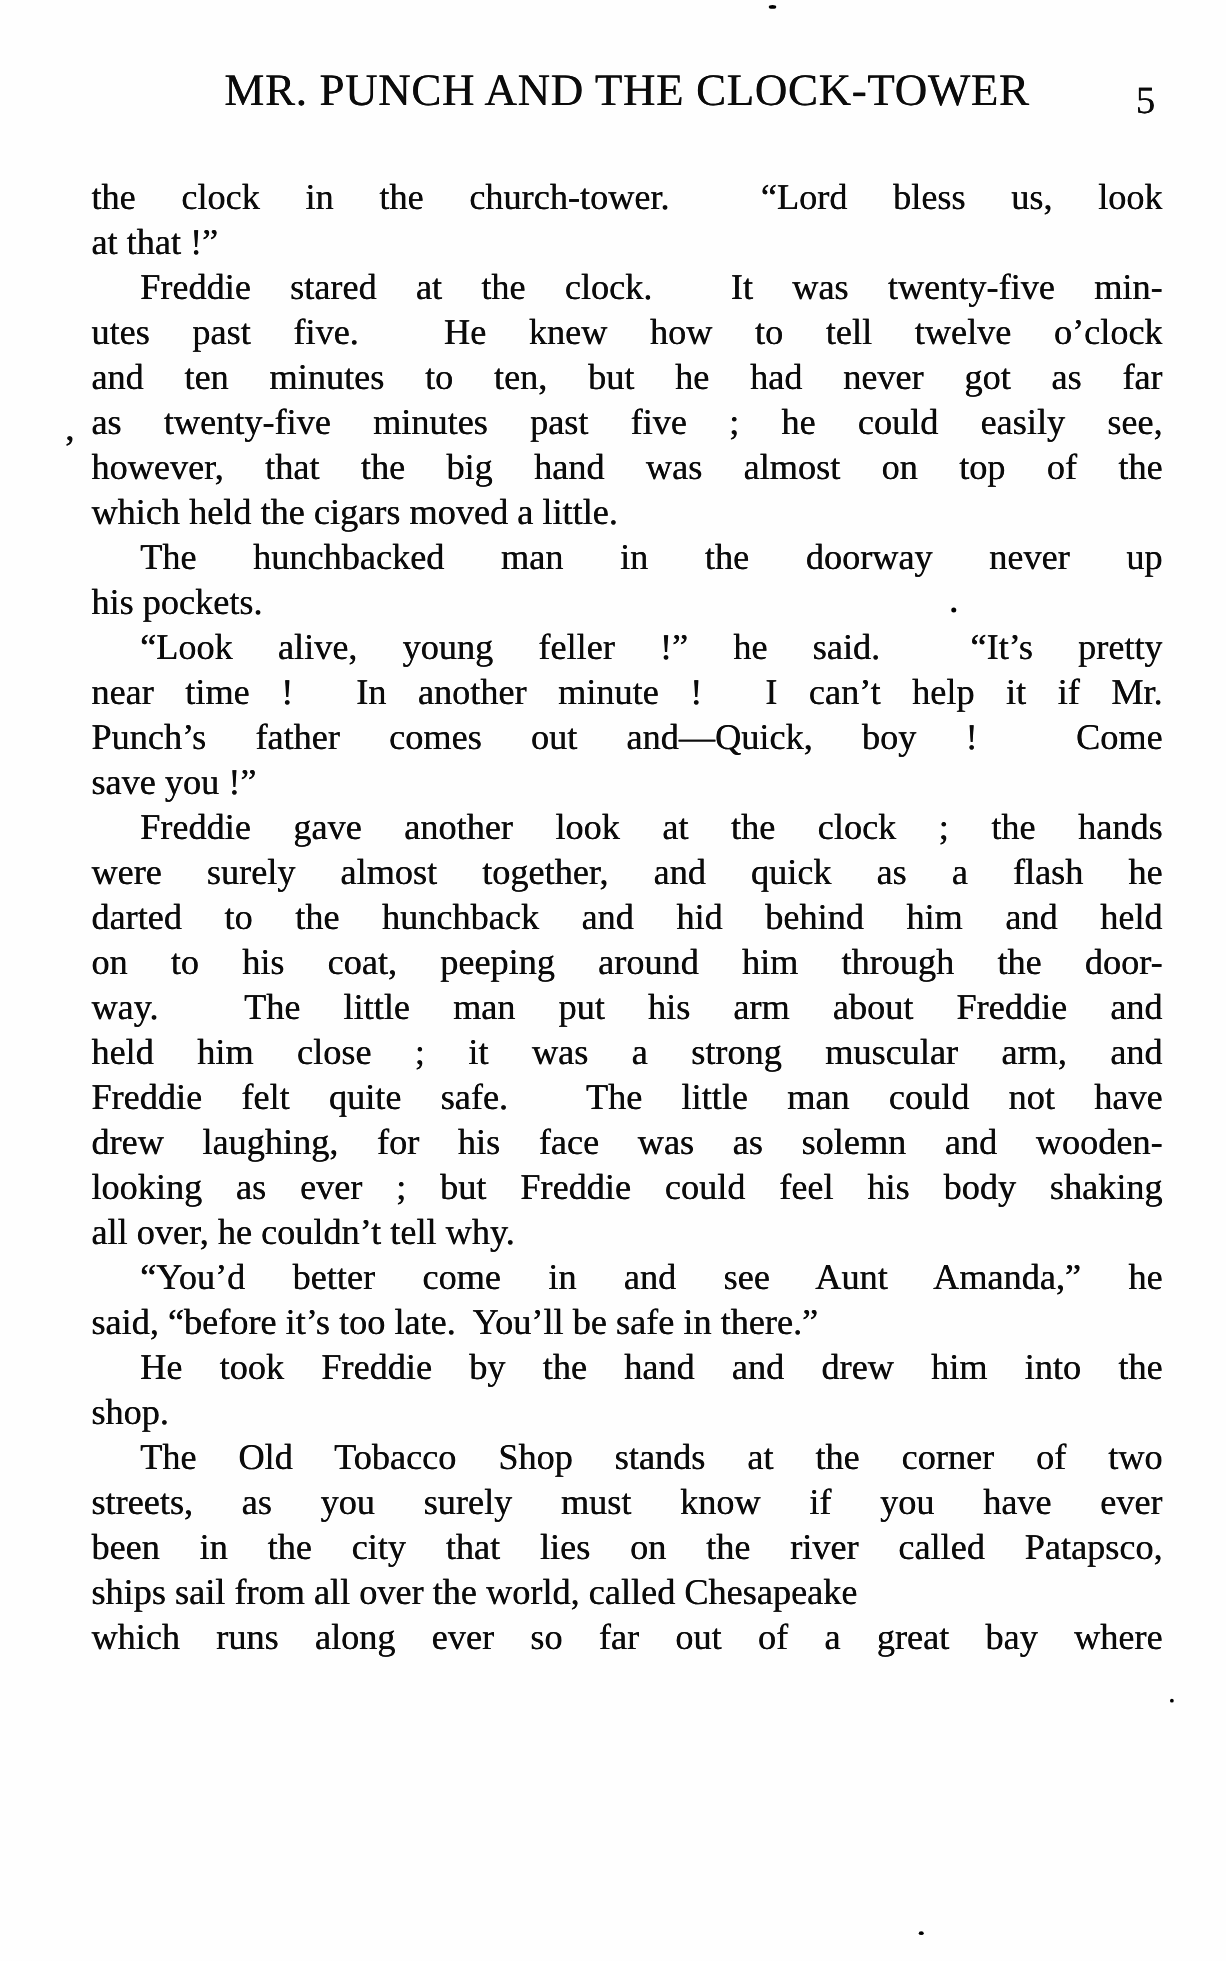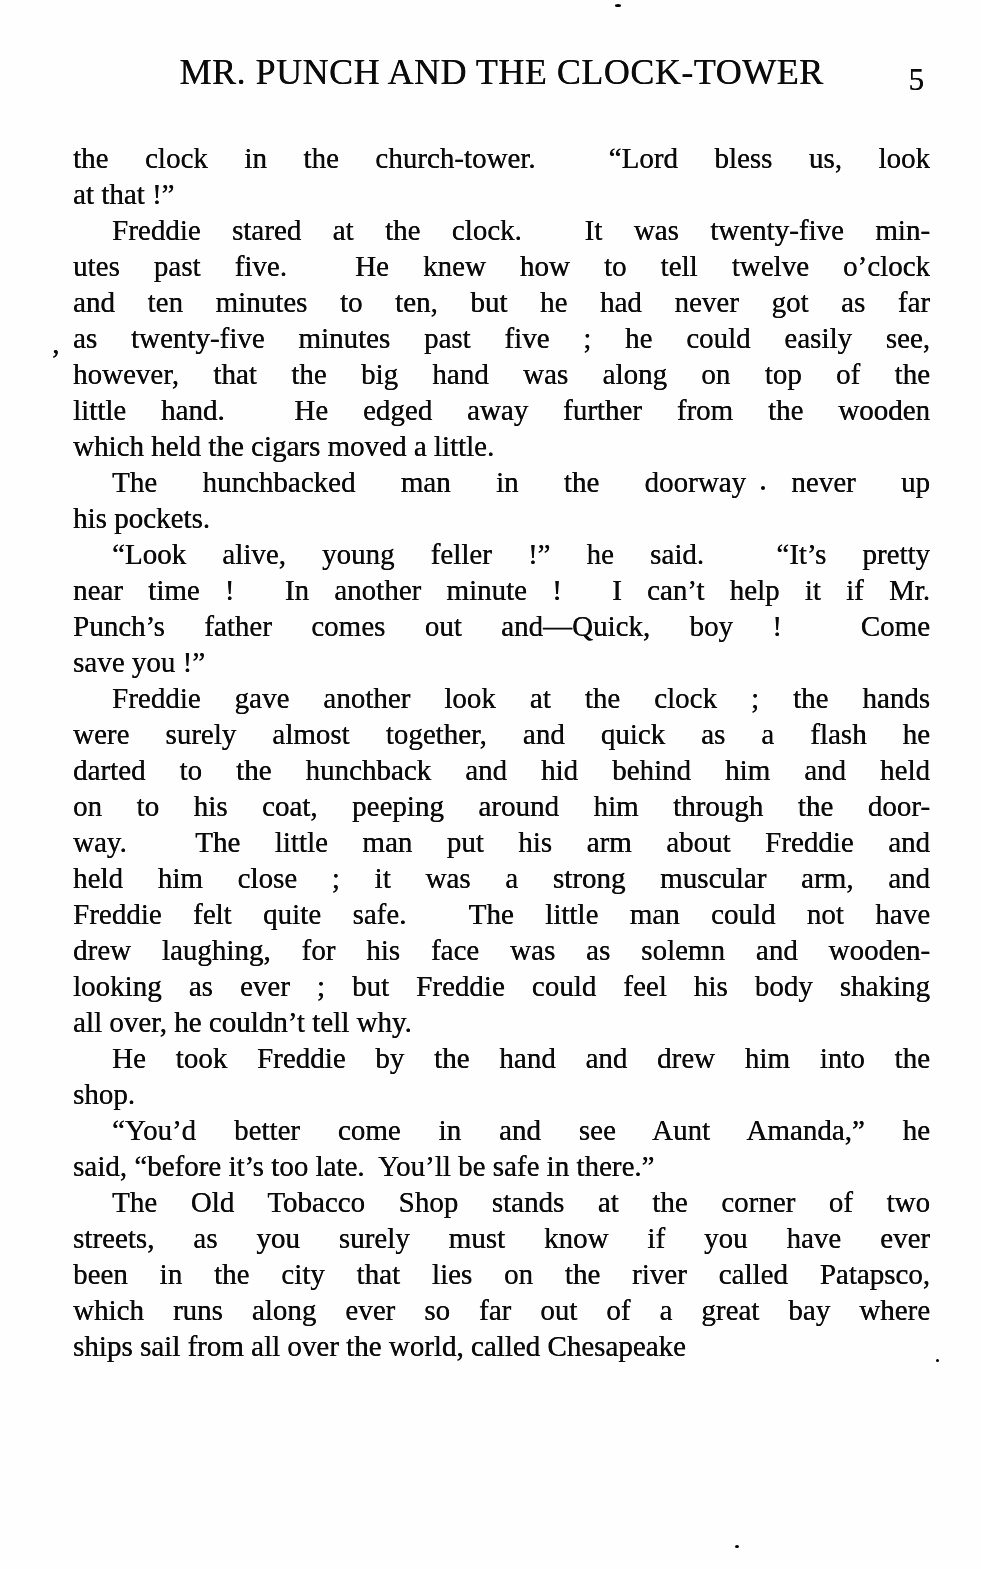--- a/index.html
+++ b/index.html
@@ -74,22 +74,21 @@
   <div class="body-text">
       <div class="paragraph">
         <div class="line">the clock in the church-tower.&nbsp; “Lord bless us, look</div>
         <div class="line last">at that !”</div>
       </div>
       <div class="paragraph">
         <div class="line indent">Freddie stared at the clock.&nbsp; It was twenty-five min-</div>
         <div class="line">utes past five.&nbsp; He knew how to tell twelve o’clock</div>
         <div class="line">and ten minutes to ten, but he had never got as far</div>
         <div class="line">as twenty-five minutes past five ; he could easily see,</div>
-        <div class="line">however, that the big hand was along on top of the</div>
-        <div class="line">little hand.&nbsp; He edged away further from the wooden</div>
+        <div class="line">however, that the big hand was almost on top of the</div>
         <div class="line last">which held the cigars moved a little.</div>
       </div>
       <div class="paragraph">
         <div class="line indent">The hunchbacked man in the doorway never up</div>
         <div class="line last">his pockets.</div>
       </div>
       <div class="paragraph">
         <div class="line indent">“Look alive, young feller !” he said.&nbsp; “It’s pretty</div>
         <div class="line">near time !&nbsp; In another minute !&nbsp; I can’t help it if Mr.</div>
         <div class="line">Punch’s father comes out and—Quick, boy !&nbsp; Come</div>
@@ -101,33 +100,33 @@
         <div class="line">darted to the hunchback and hid behind him and held</div>
         <div class="line">on to his coat, peeping around him through the door-</div>
         <div class="line">way.&nbsp; The little man put his arm about Freddie and</div>
         <div class="line">held him close ; it was a strong muscular arm, and</div>
         <div class="line">Freddie felt quite safe.&nbsp; The little man could not have</div>
         <div class="line">drew laughing, for his face was as solemn and wooden-</div>
         <div class="line">looking as ever ; but Freddie could feel his body shaking</div>
         <div class="line last">all over, he couldn’t tell why.</div>
       </div>
       <div class="paragraph">
+        <div class="line indent">“You’d better come in and see Aunt Amanda,” he</div>
+        <div class="line last">said, “before it’s too late.&nbsp; You’ll be safe in there.”</div>
+      </div>
+      <div class="paragraph">
         <div class="line indent">He took Freddie by the hand and drew him into the</div>
         <div class="line last">shop.</div>
-      </div>
-      <div class="paragraph">
-        <div class="line indent">“You’d better come in and see Aunt Amanda,” he</div>
-        <div class="line last">said, “before it’s too late.&nbsp; You’ll be safe in there.”</div>
       </div>
       <div class="paragraph">
         <div class="line indent">The Old Tobacco Shop stands at the corner of two</div>
         <div class="line">streets, as you surely must know if you have ever</div>
         <div class="line">been in the city that lies on the river called Patapsco,</div>
+        <div class="line last">ships sail from all over the world, called Chesapeake</div>
         <div class="line">which runs along ever so far out of a great bay where</div>
-        <div class="line last">ships sail from all over the world, called Chesapeake</div>
       </div>
     </div>
 
   <span class="margin-artifact">,</span>
 
   <span class="speck" style="left:615px; top:4px; width:6px; height:3px;"></span>
   <span class="speck" style="left:761px; top:486px; width:4px; height:4px;"></span>
   <span class="speck" style="left:936px; top:1359px; width:3px; height:3px;"></span>
   <span class="speck" style="left:735px; top:1545px; width:4px; height:3px;"></span>
 </div>

